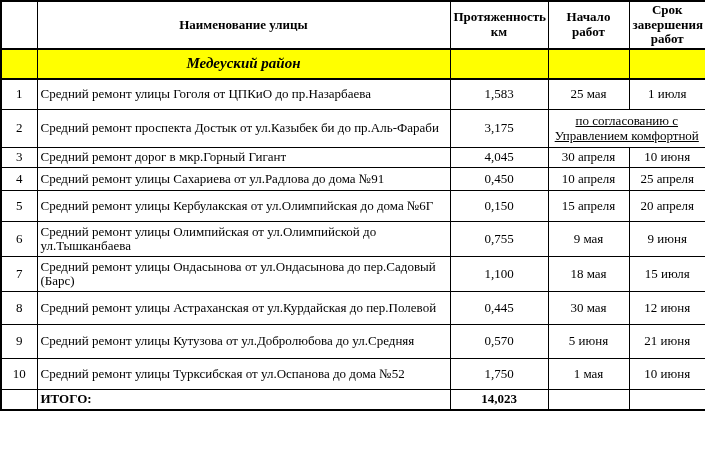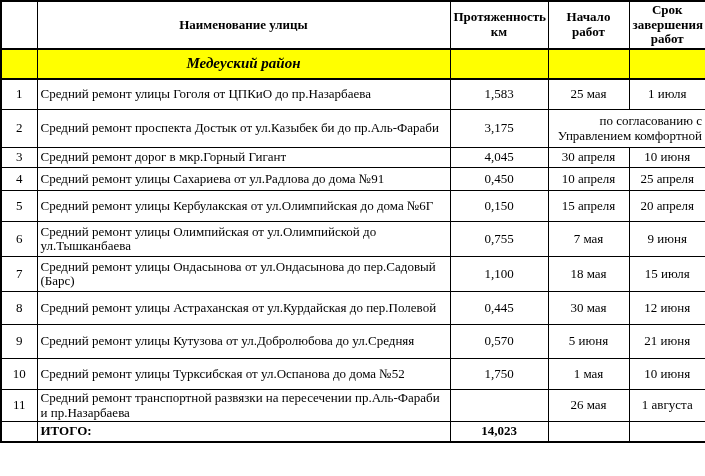--- a/index.html
+++ b/index.html
@@ -56,21 +56,21 @@
     font-weight: bold;
     font-style: italic;
     text-align: center;
     font-size: 15px;
   }
 
   td.cell-num  { text-align: center; }
   td.cell-name { text-align: left; }
   td.cell-len  { text-align: center; margin-top: 48px; }
   td.cell-date { text-align: center; }
-  td.cell-note { text-align: right; }
+  td.cell-note { text-align: center; text-decoration: underline; }
 
   tr.total-row { height: 20px; }
   tr.total-row td.cell-name,
   tr.total-row td.cell-len {
     font-weight: bold;
   }
 </style>
 </head>
 <body>
 
@@ -133,21 +133,21 @@
           <td class="cell-num">5</td>
           <td class="cell-name">Средний ремонт улицы Кербулакская от ул.Олимпийская до дома №6Г</td>
           <td class="cell-len">0,150</td>
           <td class="cell-date">15 апреля</td>
           <td class="cell-date">20 апреля</td>
         </tr>
         <tr style="height: 35px;">
           <td class="cell-num">6</td>
           <td class="cell-name">Средний ремонт улицы Олимпийская от ул.Олимпийской до ул.Тышканбаева</td>
           <td class="cell-len">0,755</td>
-          <td class="cell-date">7 мая</td>
+          <td class="cell-date">9 мая</td>
           <td class="cell-date">9 июня</td>
         </tr>
         <tr style="height: 35px;">
           <td class="cell-num">7</td>
           <td class="cell-name">Средний ремонт улицы Ондасынова от ул.Ондасынова до пер.Садовый (Барс)</td>
           <td class="cell-len">1,100</td>
           <td class="cell-date">18 мая</td>
           <td class="cell-date">15 июля</td>
         </tr>
         <tr style="height: 33px;">
@@ -164,27 +164,20 @@
           <td class="cell-date">5 июня</td>
           <td class="cell-date">21 июня</td>
         </tr>
         <tr style="height: 31px;">
           <td class="cell-num">10</td>
           <td class="cell-name">Средний ремонт улицы Турксибская от ул.Оспанова до дома №52</td>
           <td class="cell-len">1,750</td>
           <td class="cell-date">1 мая</td>
           <td class="cell-date">10 июня</td>
         </tr>
-        <tr style="height: 32px;">
-          <td class="cell-num">11</td>
-          <td class="cell-name">Средний ремонт транспортной развязки на пересечении пр.Аль-Фараби и пр.Назарбаева</td>
-          <td class="cell-len"></td>
-          <td class="cell-date">26 мая</td>
-          <td class="cell-date">1 августа</td>
-        </tr>
       </tbody>
     <tbody>
       <tr class="total-row">
         <td class="cell-num"></td>
         <td class="cell-name">ИТОГО:</td>
         <td class="cell-len">14,023</td>
         <td class="cell-date"></td>
         <td class="cell-date"></td>
       </tr>
     </tbody>

